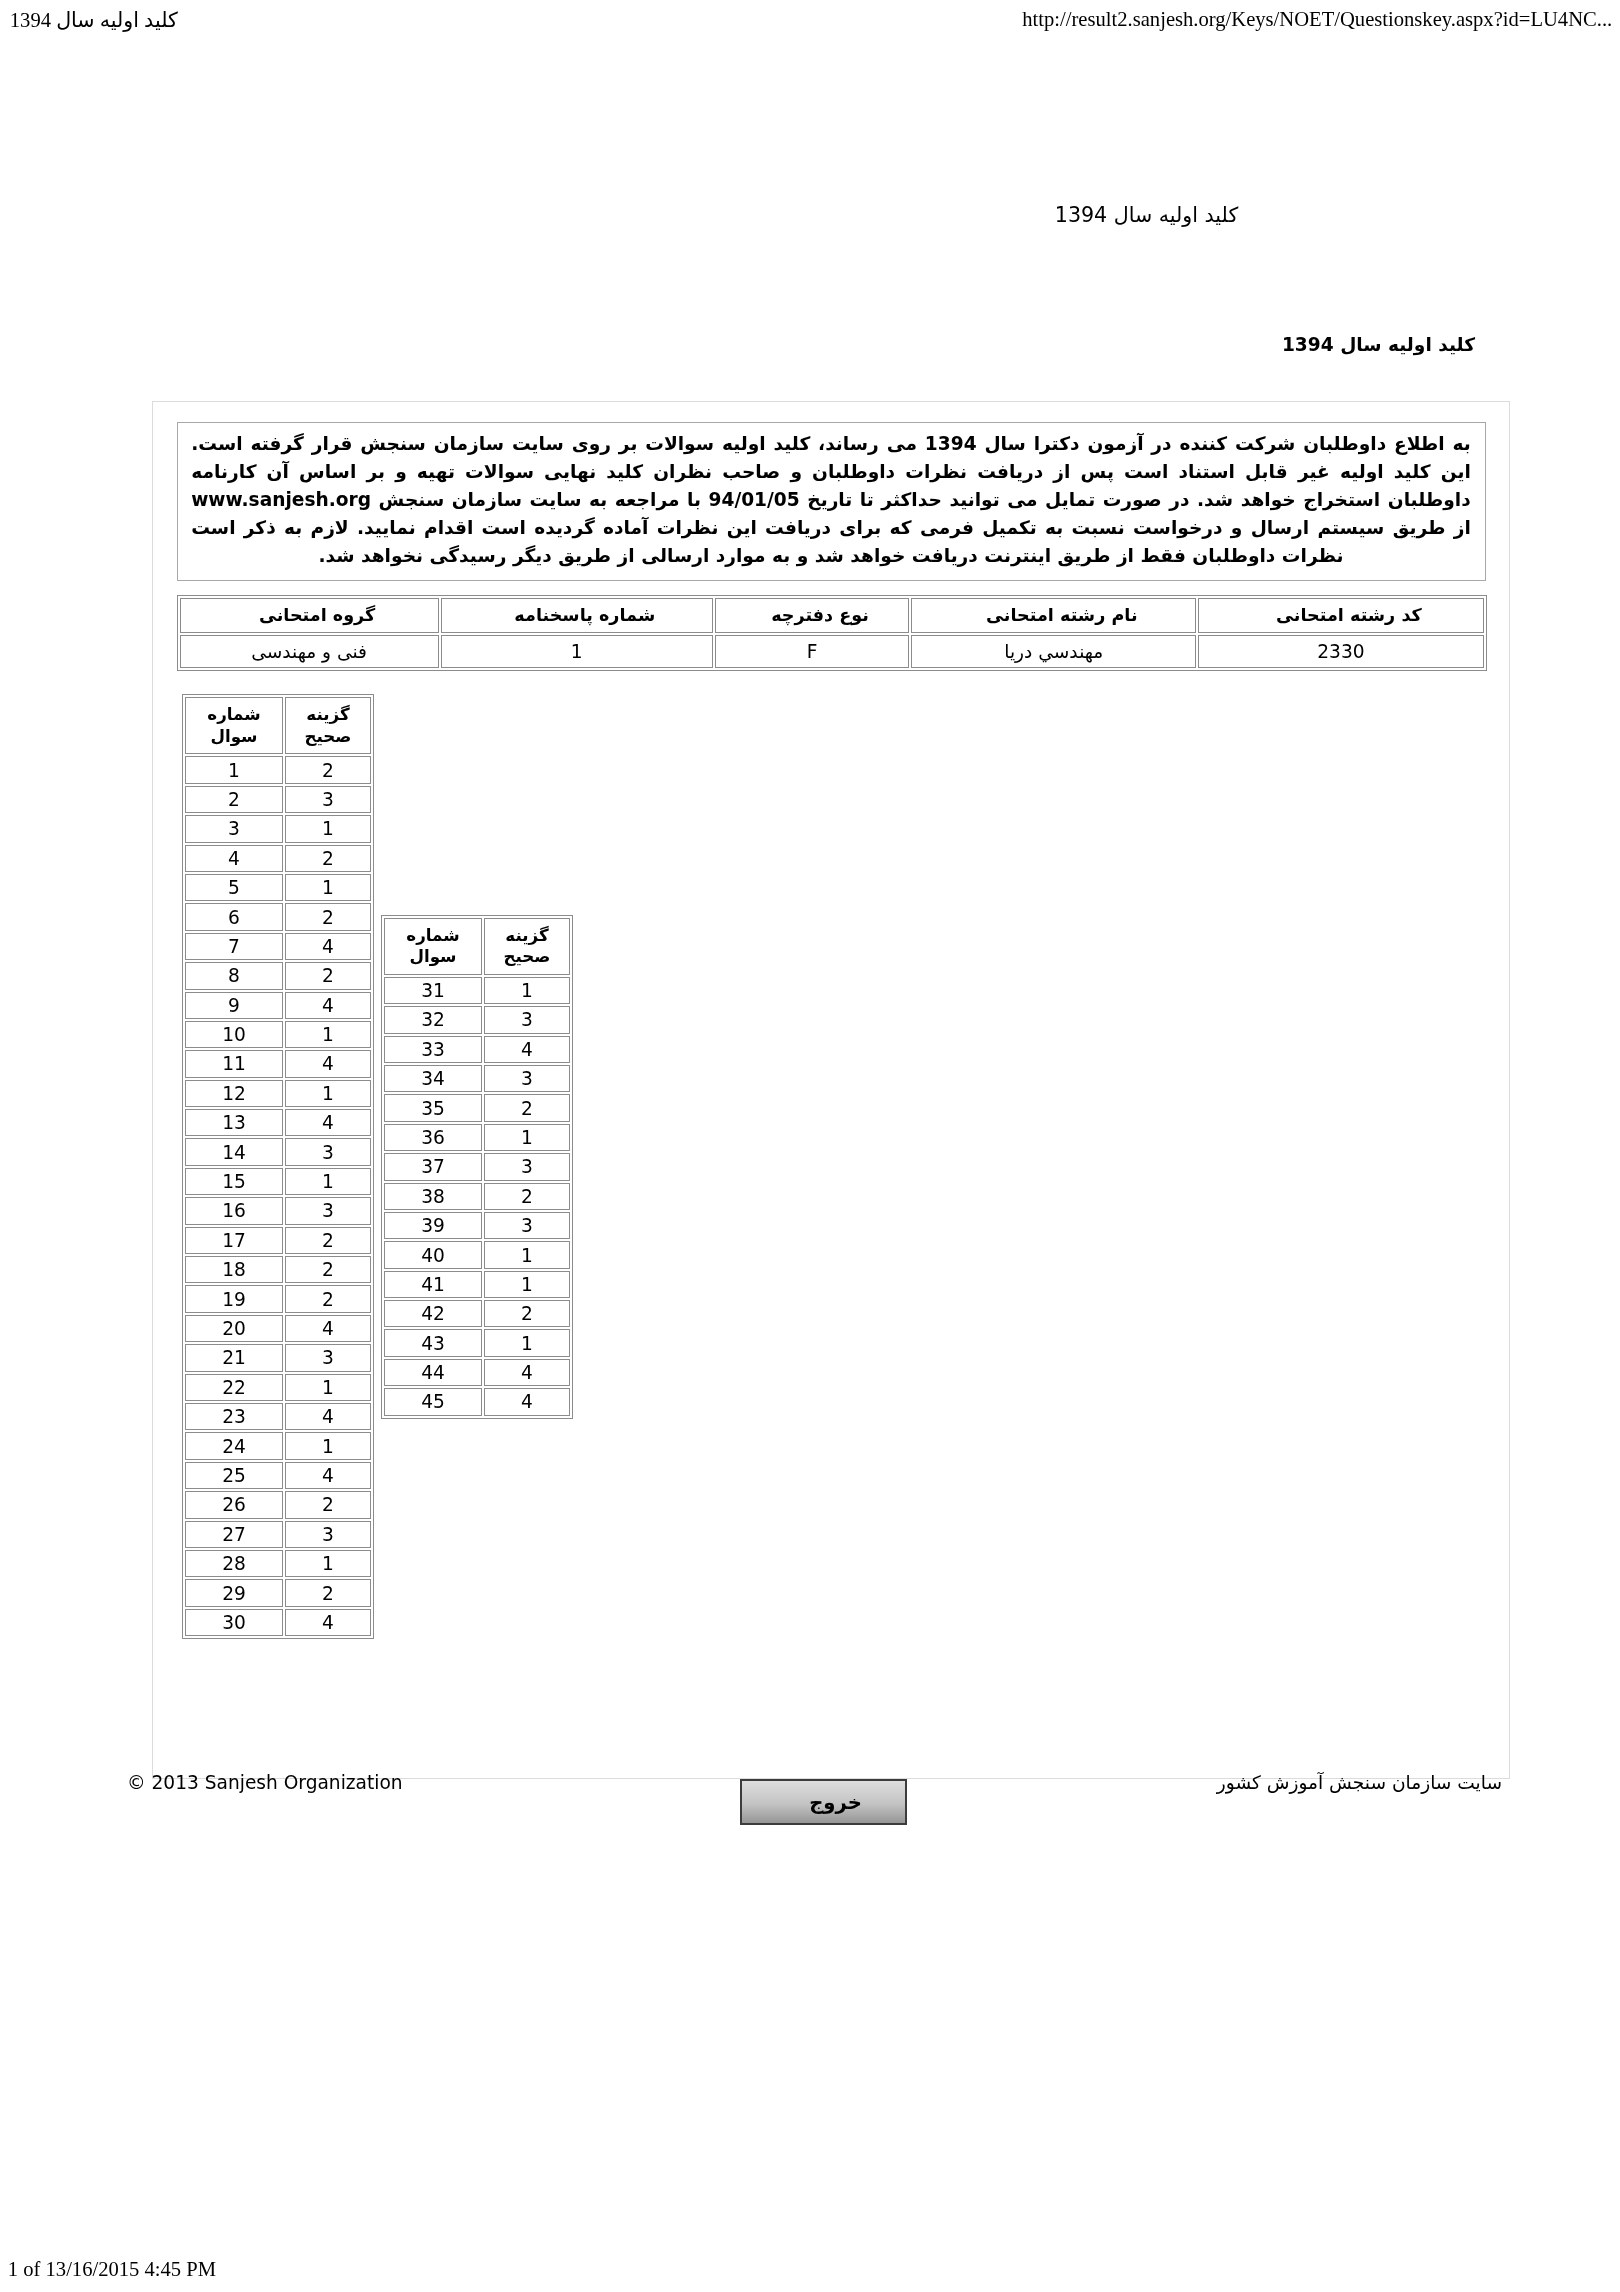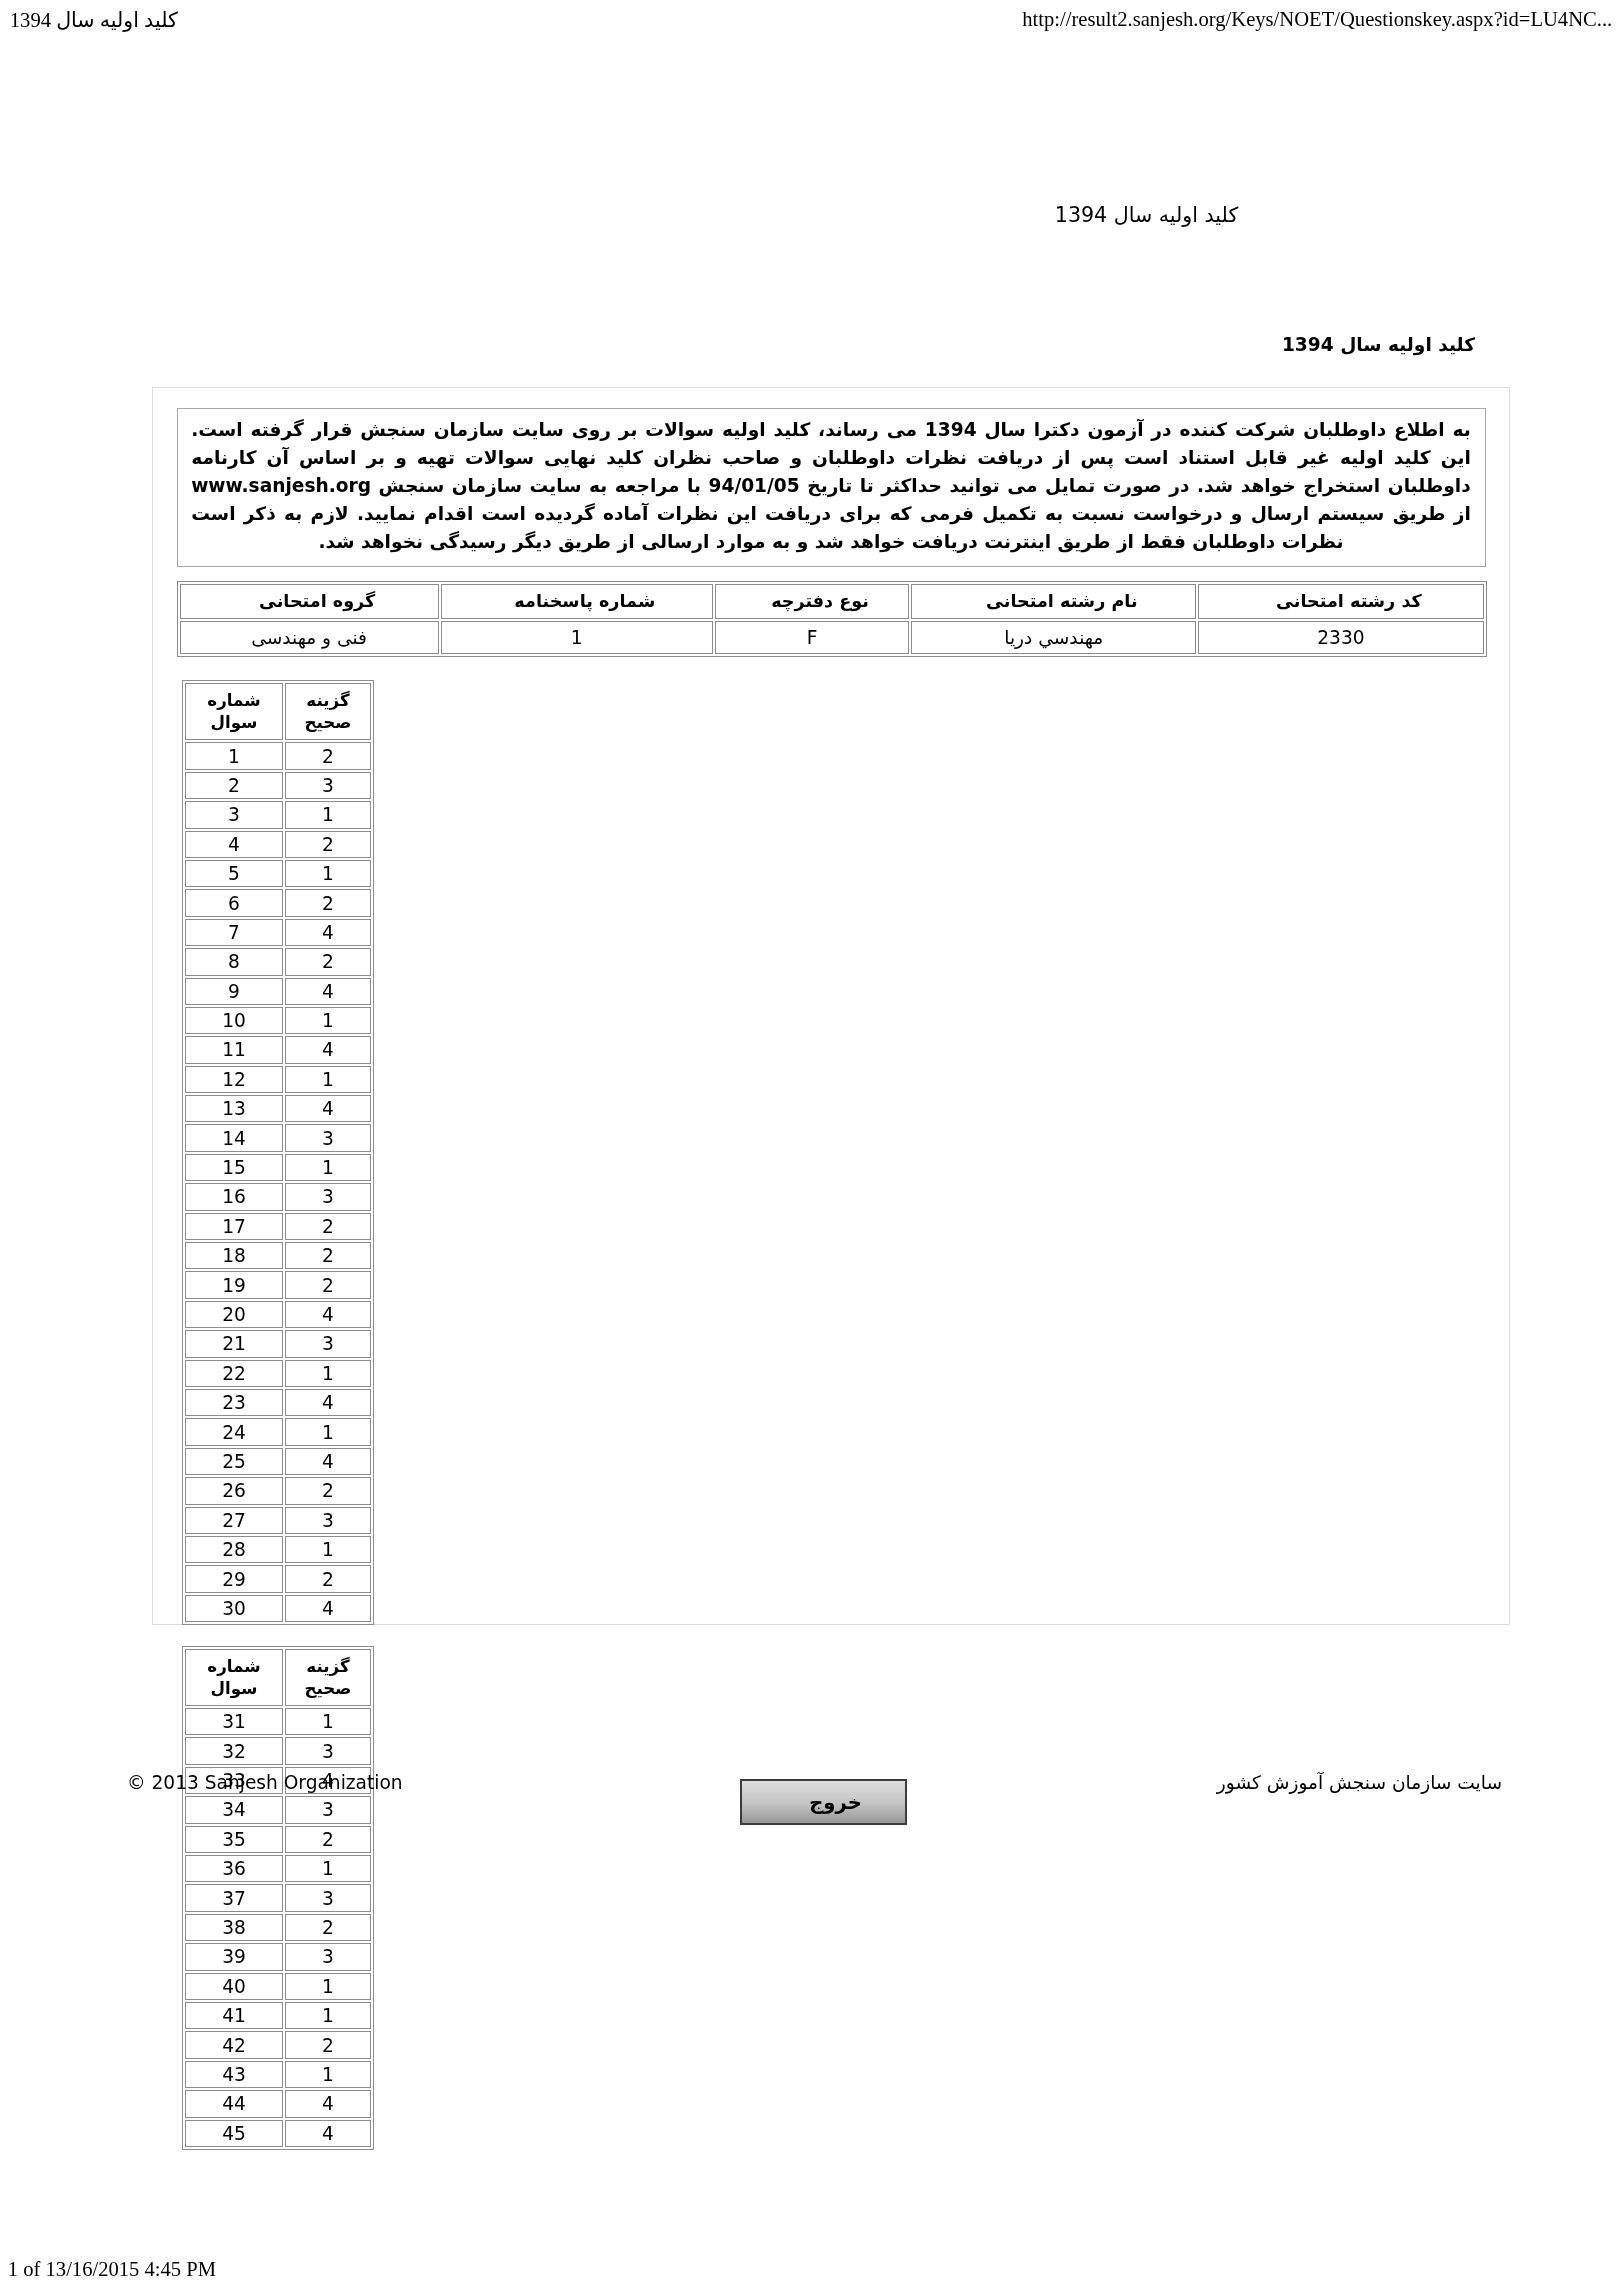--- a/index.html
+++ b/index.html
@@ -31,22 +31,22 @@
     position:absolute; top:203px; left:676px; width:941px;
     text-align:center; font-size:20.6px; direction:rtl;
   }
   .section-header {
     position:absolute; top:334px; right:145px;
     font-size:18.6px; font-weight:bold; direction:rtl;
   }
 
   
   .container {
-    position:absolute; top:387px; left:152px;
-    width:1358px; height:1238px;
+    position:absolute; top:401px; left:152px;
+    width:1358px; height:1378px;
     border:1px solid #dcdcdc;
     background:#fff;
   }
 
   .notice-box {
     margin:19.6px 23.5px 0 23.5px;
     border:1px solid #a8a8a8;
     padding:7.8px 13.7px 9.8px 13.7px;
     direction:rtl;
     text-align:justify;
@@ -72,21 +72,21 @@
   .info-table th { height:35px; font-size:17.6px; font-weight:bold;padding-left:16px; }
   .info-table td { height:33px; font-size:18.6px; }
   .col-group  { width:20%; }
   .col-sheet  { width:21%; }
   .col-book   { width:15%; }
   .col-name   { width:22%; }
   .col-code   { width:22%; }
 
   .answers {
     margin:23.5px 0 0 29px;
-    display:flex; align-items:flex-start; gap:21px;flex-direction:column;
+    display:flex; align-items:center; gap:7px;
   }
   .answer-table th {
     width:98px; height:57px;
     font-size:16.7px; font-weight:bold;
     direction:rtl; padding:0 13.7px; line-height:21.6px;
   }
   .answer-table th.ans-col { width:86px; }
   .answer-table td { height:27.4px; font-size:18.6px; }
   .answer-table td:first-child { width:98px; }
   .answer-table td:last-child  { width:86px; }

